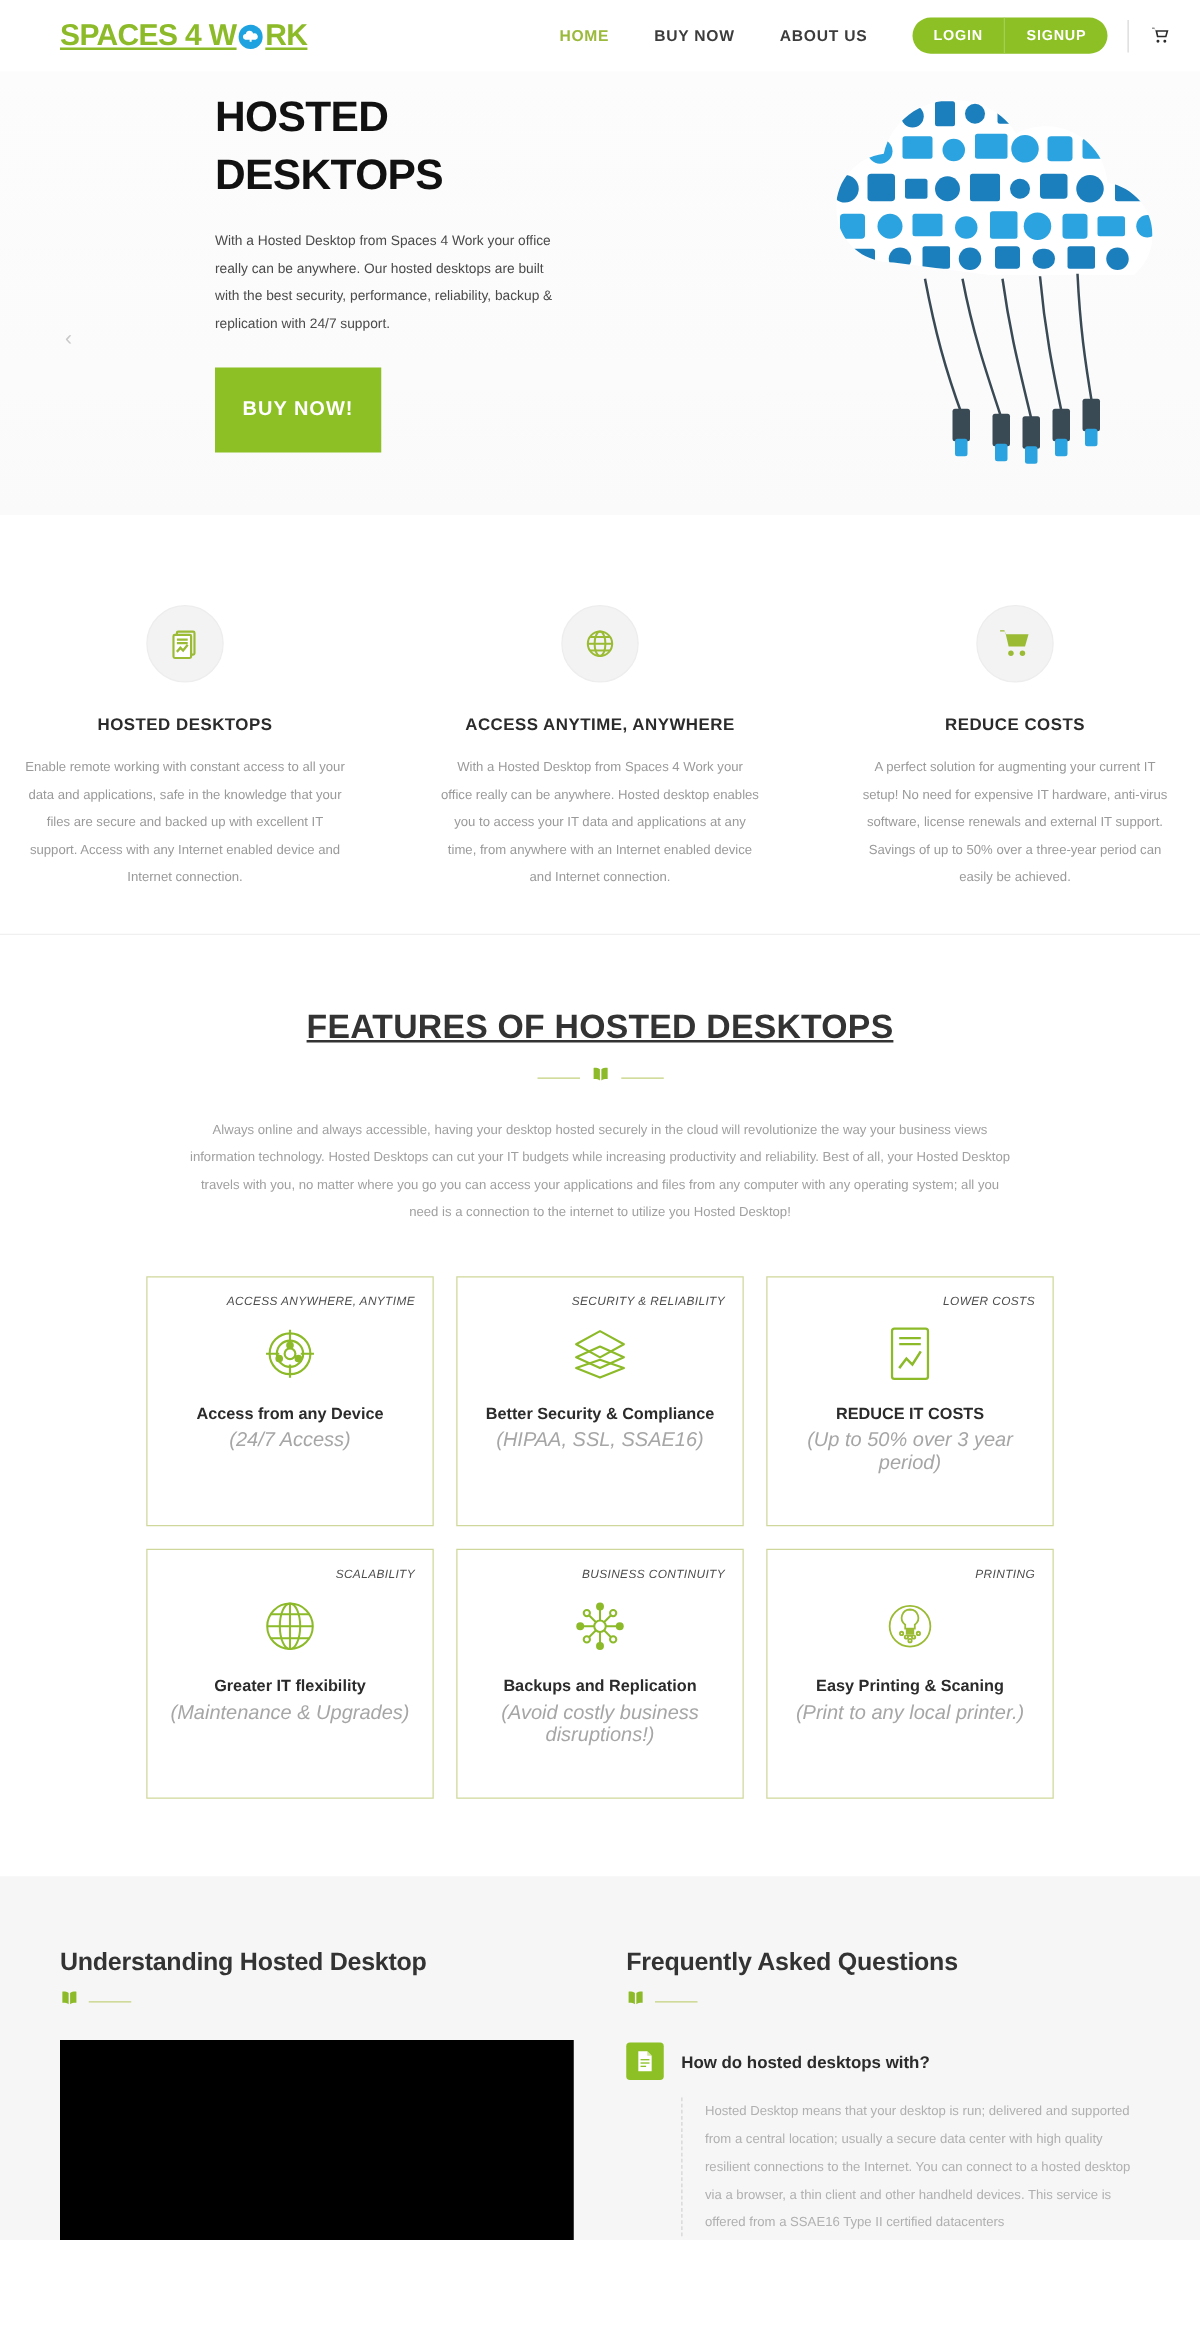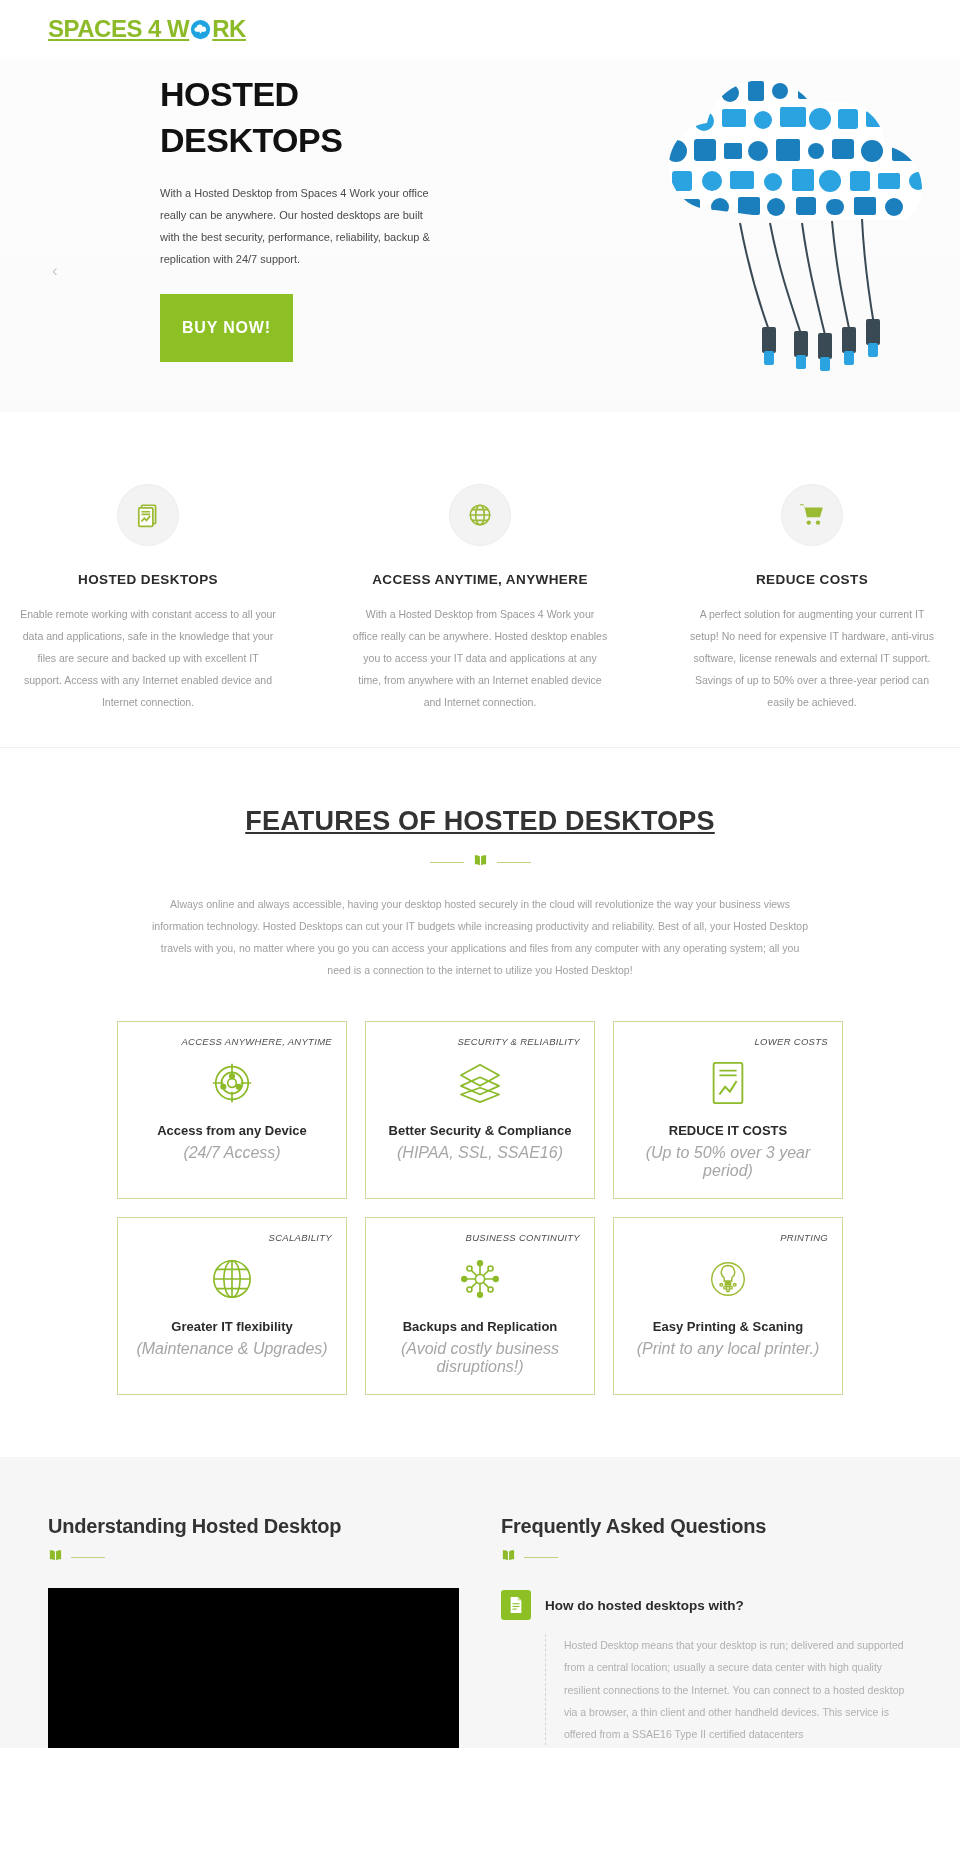--- a/index.html
+++ b/index.html
@@ -88,21 +88,21 @@
     background: linear-gradient(180deg,#fcfcfc 0%, #fbfbfb 70%, #fafafa 100%);
     overflow: hidden;
   }
   .hero-inner {
     width: 960px;
     height: 100%;
     position: relative;
   }
   .hero-text {
     position: absolute;
-    left: 160px;
+    left: 172px;
     top: 15px;
     width: 290px;
   }
   .hero-title {
     font-size: 34px;
     font-weight: bold;
     line-height: 1.35;
     color: #111;
     letter-spacing: -0.5px;
   }
@@ -215,21 +215,21 @@
   .card-grid {
     display: grid;
     grid-template-columns: repeat(3, 230px);
     gap: 18px;
     justify-content: center;
     padding: 40px 0 62px;
   }
   .fcard {
     border: 1px solid #cfd89a;
     background: #fff;
-    padding: 14px 14px 18px;
+    padding: 14px 14px 40px;
     text-align: center;
     min-height: 148px;
   }
   .fcard-tag {
     text-align: right;
     font-size: 9.5px;
     font-style: italic;
     color: #4d4d4d;
     letter-spacing: 0.3px;
   }
@@ -296,20 +296,40 @@
     <span class="cloud-o">
       <svg width="21" height="21" viewBox="0 0 24 24">
         <circle cx="12" cy="12" r="11" fill="#1fa3e0"></circle>
         <path d="M7.2 14.6a2.6 2.6 0 0 1 .35-5.17 3.6 3.6 0 0 1 6.95-.62 2.6 2.6 0 0 1 1.9 5.79z" fill="#ffffff"></path>
         <path d="M12 10.2l2.4 2.9h-1.5v3.3h-1.8v-3.3H9.6z" fill="#ffffff"></path>
       </svg>
     </span>
     <span>RK</span>
   </a>
 
+  <div class="nav-wrap">
+    <nav class="main-nav">
+      <a href="#" class="active">HOME</a>
+      <a href="#">BUY NOW</a>
+      <a href="#">ABOUT US</a>
+    </nav>
+
+    <div class="auth-group">
+      <a href="#" class="login">LOGIN</a>
+      <a href="#" class="signup">SIGNUP</a>
+    </div>
+
+    <div class="header-sep"></div>
+
+    <a href="#" class="cart-btn">
+      <svg width="15" height="15" viewBox="0 0 24 24" fill="#2b2b2b">
+        <path d="M1 2h3.2l.7 3H22l-2.6 9H7.3L6.6 11 5.2 5 4.5 3H1zm6.9 5l1.1 5h8.9l1.4-5zM8.6 17.4a1.9 1.9 0 1 0 0 3.8 1.9 1.9 0 0 0 0-3.8zm8.8 0a1.9 1.9 0 1 0 0 3.8 1.9 1.9 0 0 0 0-3.8z"></path>
+      </svg>
+    </a>
+  </div>
 </header>
 
 <section class="hero">
   <div class="hero-inner">
     <button class="slider-arrow prev">‹</button>
 
     <div class="hero-text">
       <h1 class="hero-title">
         <span>HOSTED</span><br>
         <span>DESKTOPS</span>

